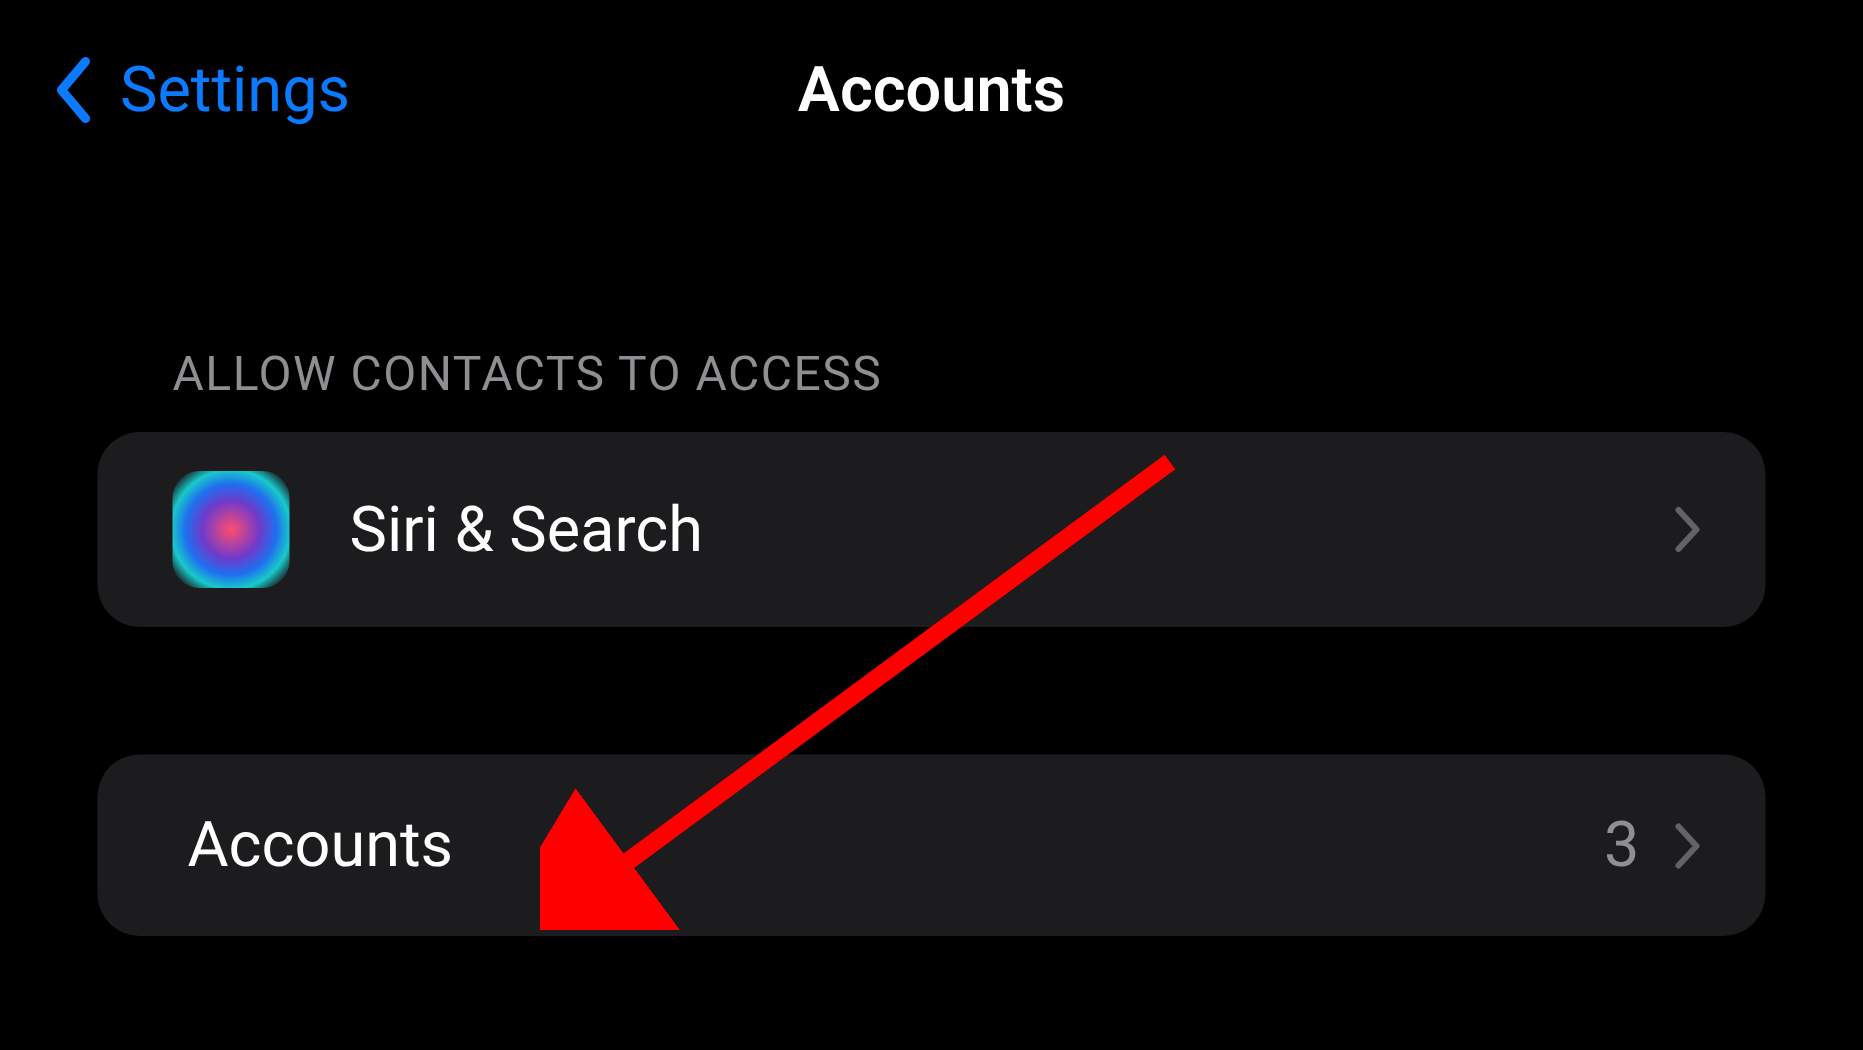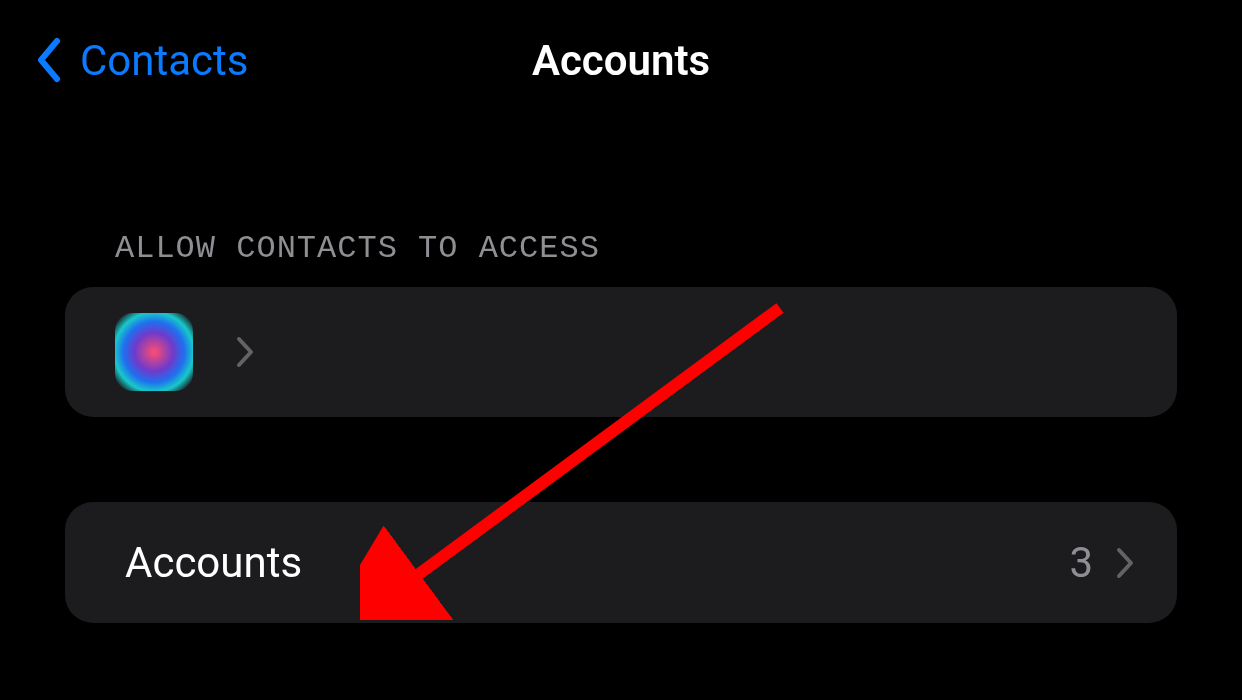--- a/index.html
+++ b/index.html
@@ -51,21 +51,20 @@
       font-weight: 600;
       color: #ffffff;
     }
     .section-header {
       font-size: 32px;
       font-weight: 400;
       color: #8e8e93;
       letter-spacing: 1px;
       padding: 0 0 20px 115px;
       margin-top: 110px;
-      font-family: Liberation Mono, monospace;
     }
     .list-group {
       margin: 0 65px;
       background: #1c1c1e;
       border-radius: 28px;
       overflow: hidden;
     }
     .list-group.spaced {
       margin-top: 85px;
     }
@@ -139,32 +138,33 @@
 </head>
 <body>
 
 <div class="header">
   <div class="back-button">
     <span class="back-chevron">
       <svg viewBox="0 0 26 46" fill="none" stroke="#0a7aff" stroke-width="6" stroke-linecap="round" stroke-linejoin="round">
         <polyline points="22,4 6,23 22,42"></polyline>
       </svg>
     </span>
-    <span>Contacts</span>
+    <span>Settings</span>
   </div>
   <div class="page-title">Accounts</div>
 </div>
 
 <div class="section-header">ALLOW CONTACTS TO ACCESS</div>
 
 <div class="list-group">
   <div class="list-row">
     <div class="row-icon siri-icon">
       <div class="siri-orb"></div>
     </div>
+    <div class="row-label">Siri &amp; Search</div>
     <span class="chevron-right">
       <svg viewBox="0 0 18 32" fill="none" stroke="#636366" stroke-width="4" stroke-linecap="round" stroke-linejoin="round">
         <polyline points="3,3 15,16 3,29"></polyline>
       </svg>
     </span>
   </div>
 </div>
 
 <div class="list-group spaced">
   <div class="list-row compact">

